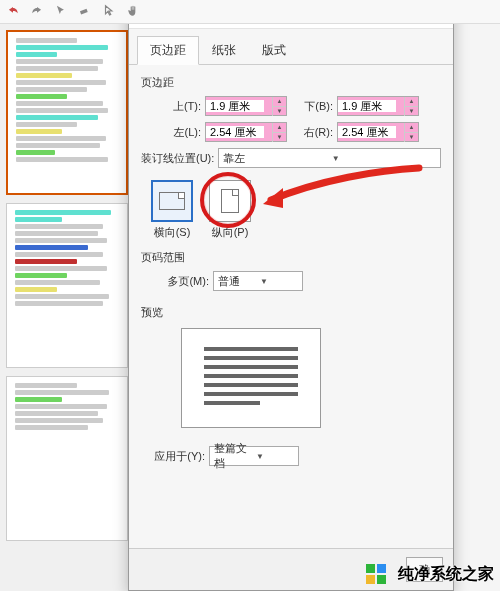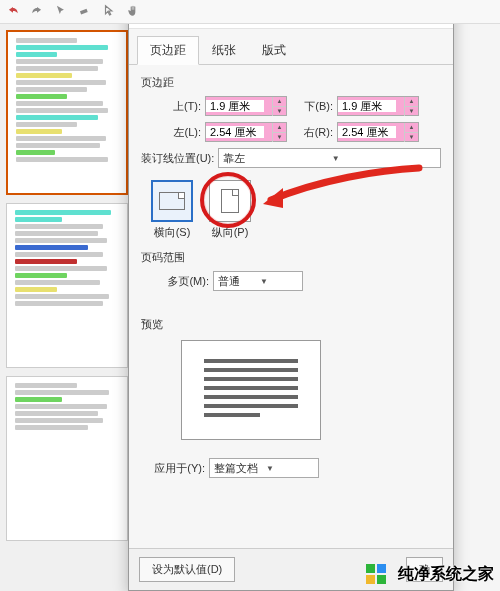--- a/index.html
+++ b/index.html
@@ -355,42 +355,41 @@
 
       <div class="section-lbl" style="margin-top:6px">页码范围</div>
       <div class="row" style="padding-left:8px">
         <span class="ilabel">多页(M):</span>
         <div class="selectbox" style="width:90px">
           <span>普通</span>
           <span class="caret">▼</span>
         </div>
       </div>
 
-      <div class="section-lbl" style="margin-top:26px">预览</div>
+      <div class="section-lbl" style="margin-top:14px">预览</div>
       <div class="preview-box">
         <div class="pl"></div>
           <div class="pl"></div>
           <div class="pl"></div>
         <div class="pl"></div>
           <div class="pl"></div>
           <div class="pl"></div>
         <div class="pl" style="width:60%"></div>
       </div>
 
       <div class="row" style="margin-top:18px; padding-left:0">
         <span class="ilabel" style="width:64px">应用于(Y):</span>
-        <div class="selectbox" style="width:110px">
+        <div class="selectbox" style="width:90px">
           <span>整篇文档</span>
           <span class="caret">▼</span>
         </div>
       </div>
     </div>
 
     <div class="footer">
-      <div class="fbtn">设为默认值(D)</div>
       <span class="spacer"></span>
       <div class="fbtn" style="min-width:30px">确</div>
     </div>
   </div>
 </div>
 
 <div class="watermark">
   <div class="wm-logo">
       <div></div>
       <div></div>

